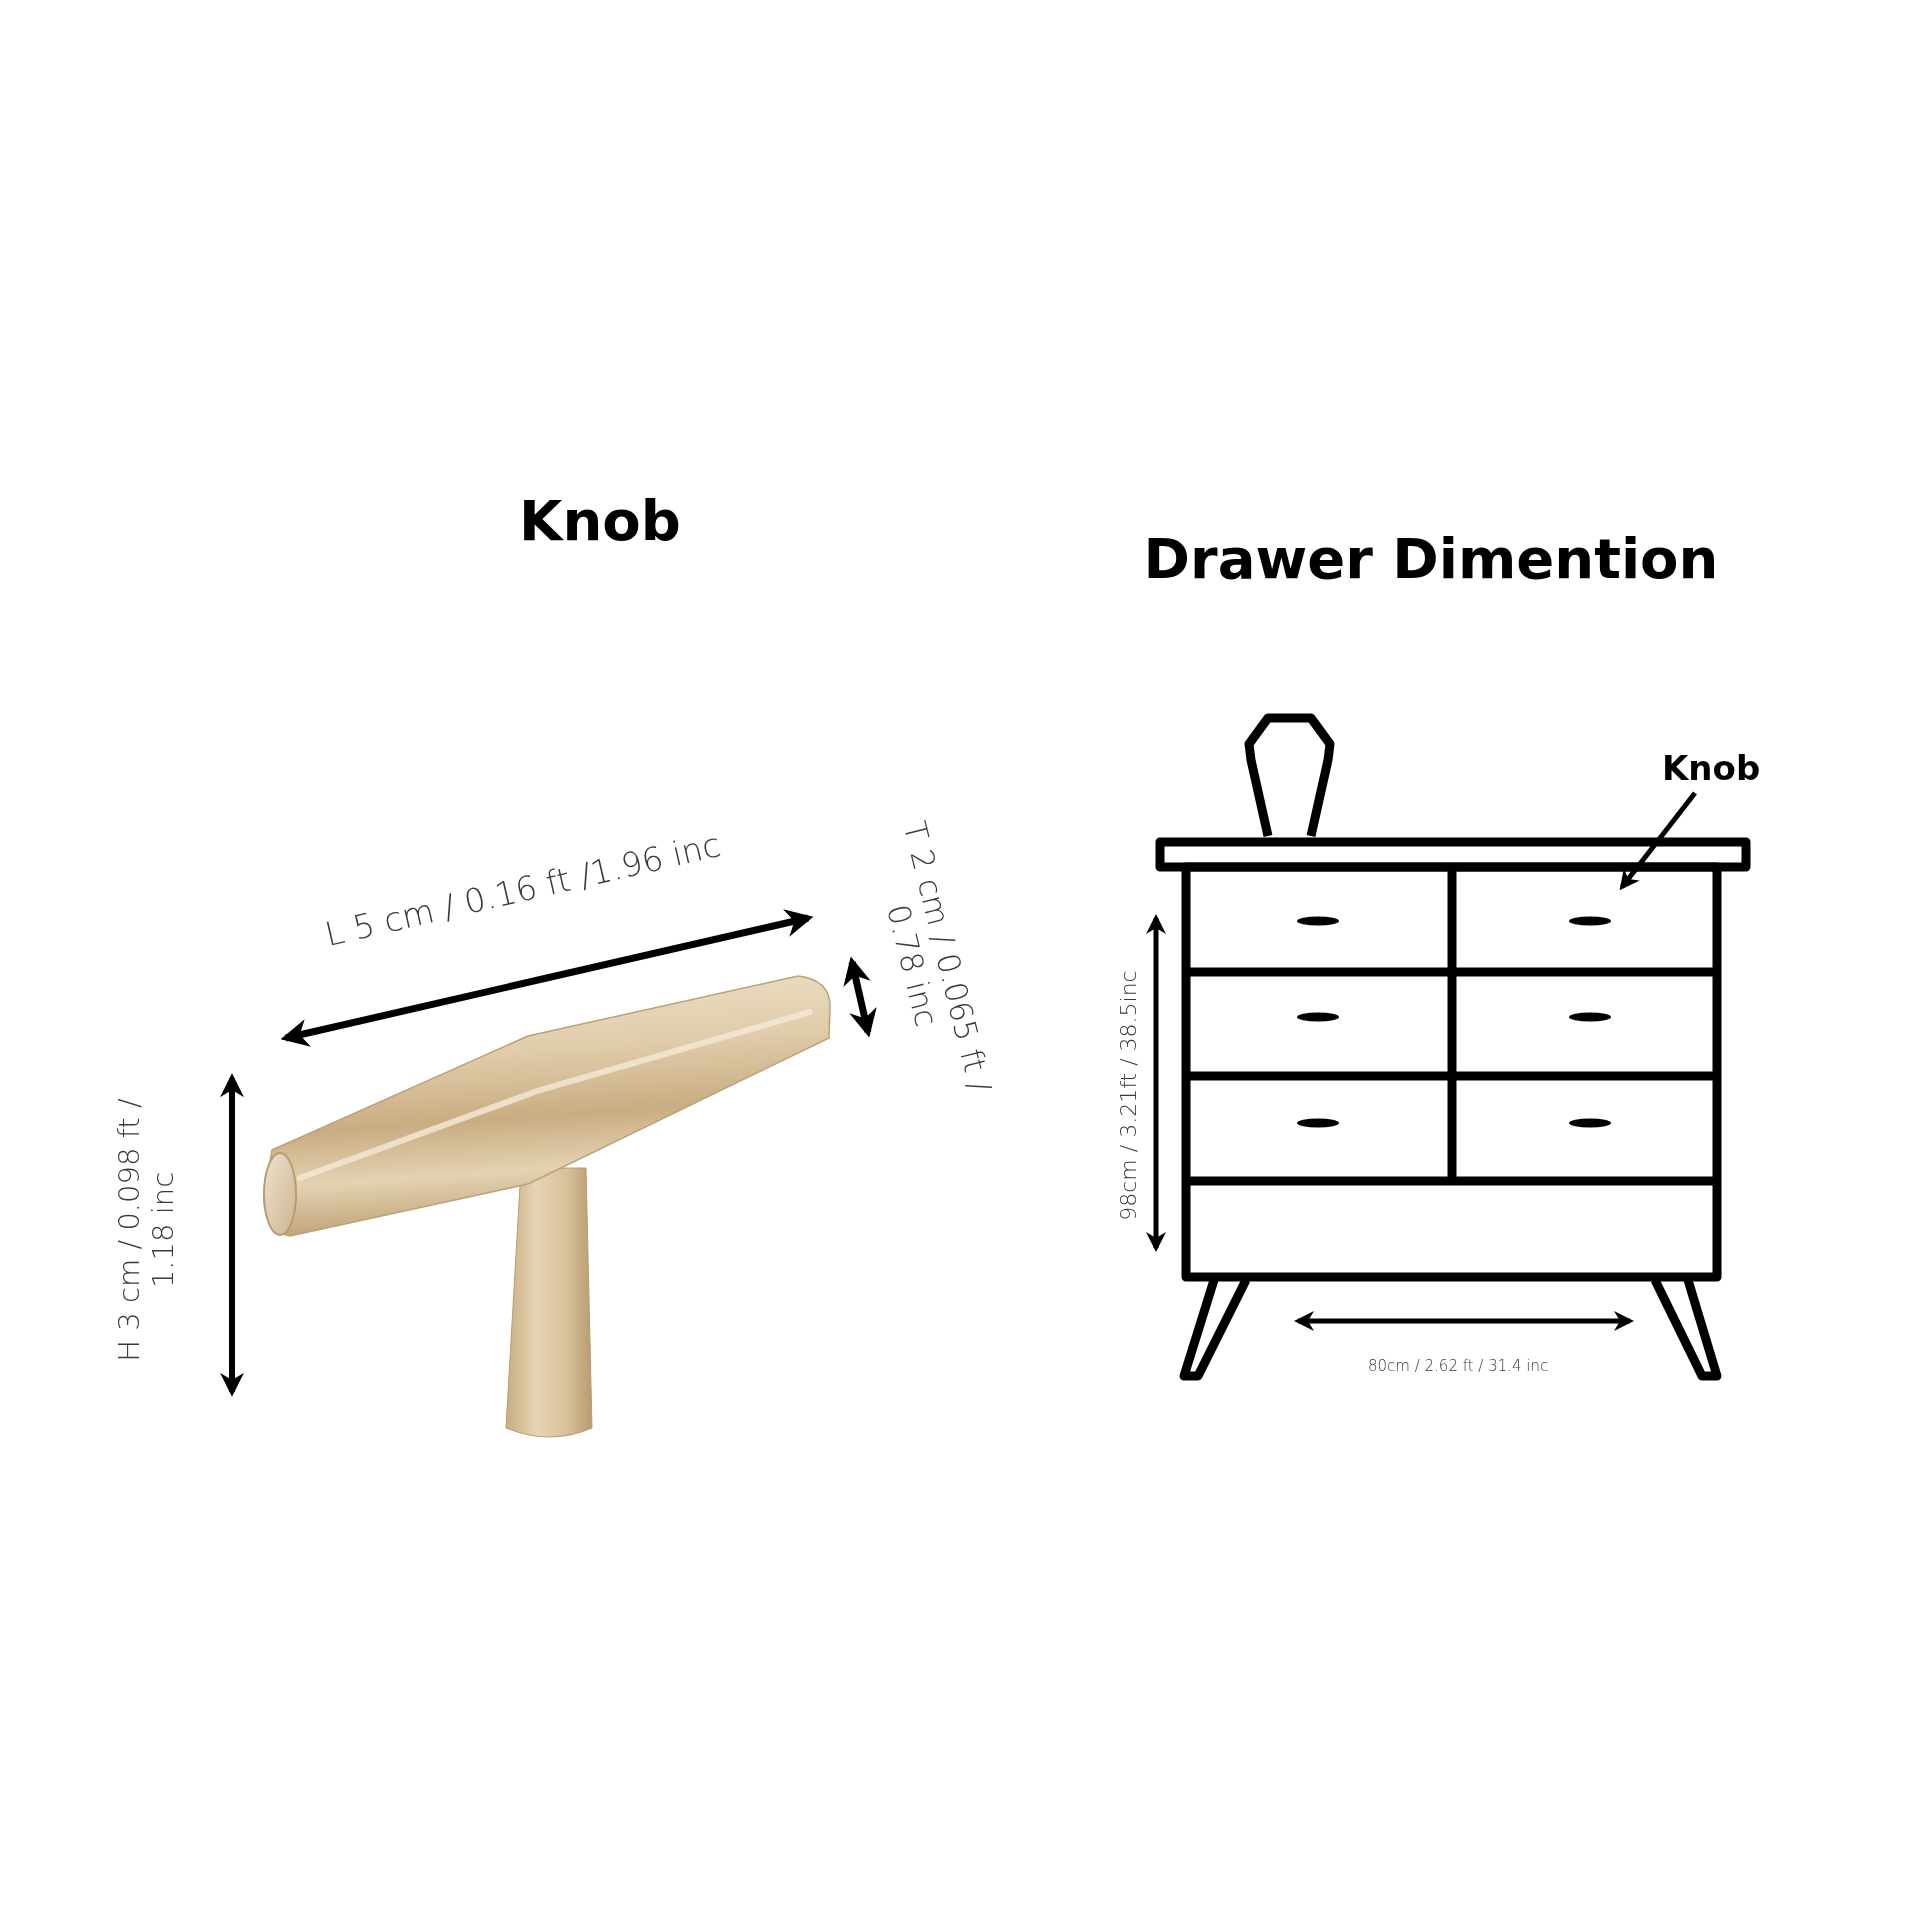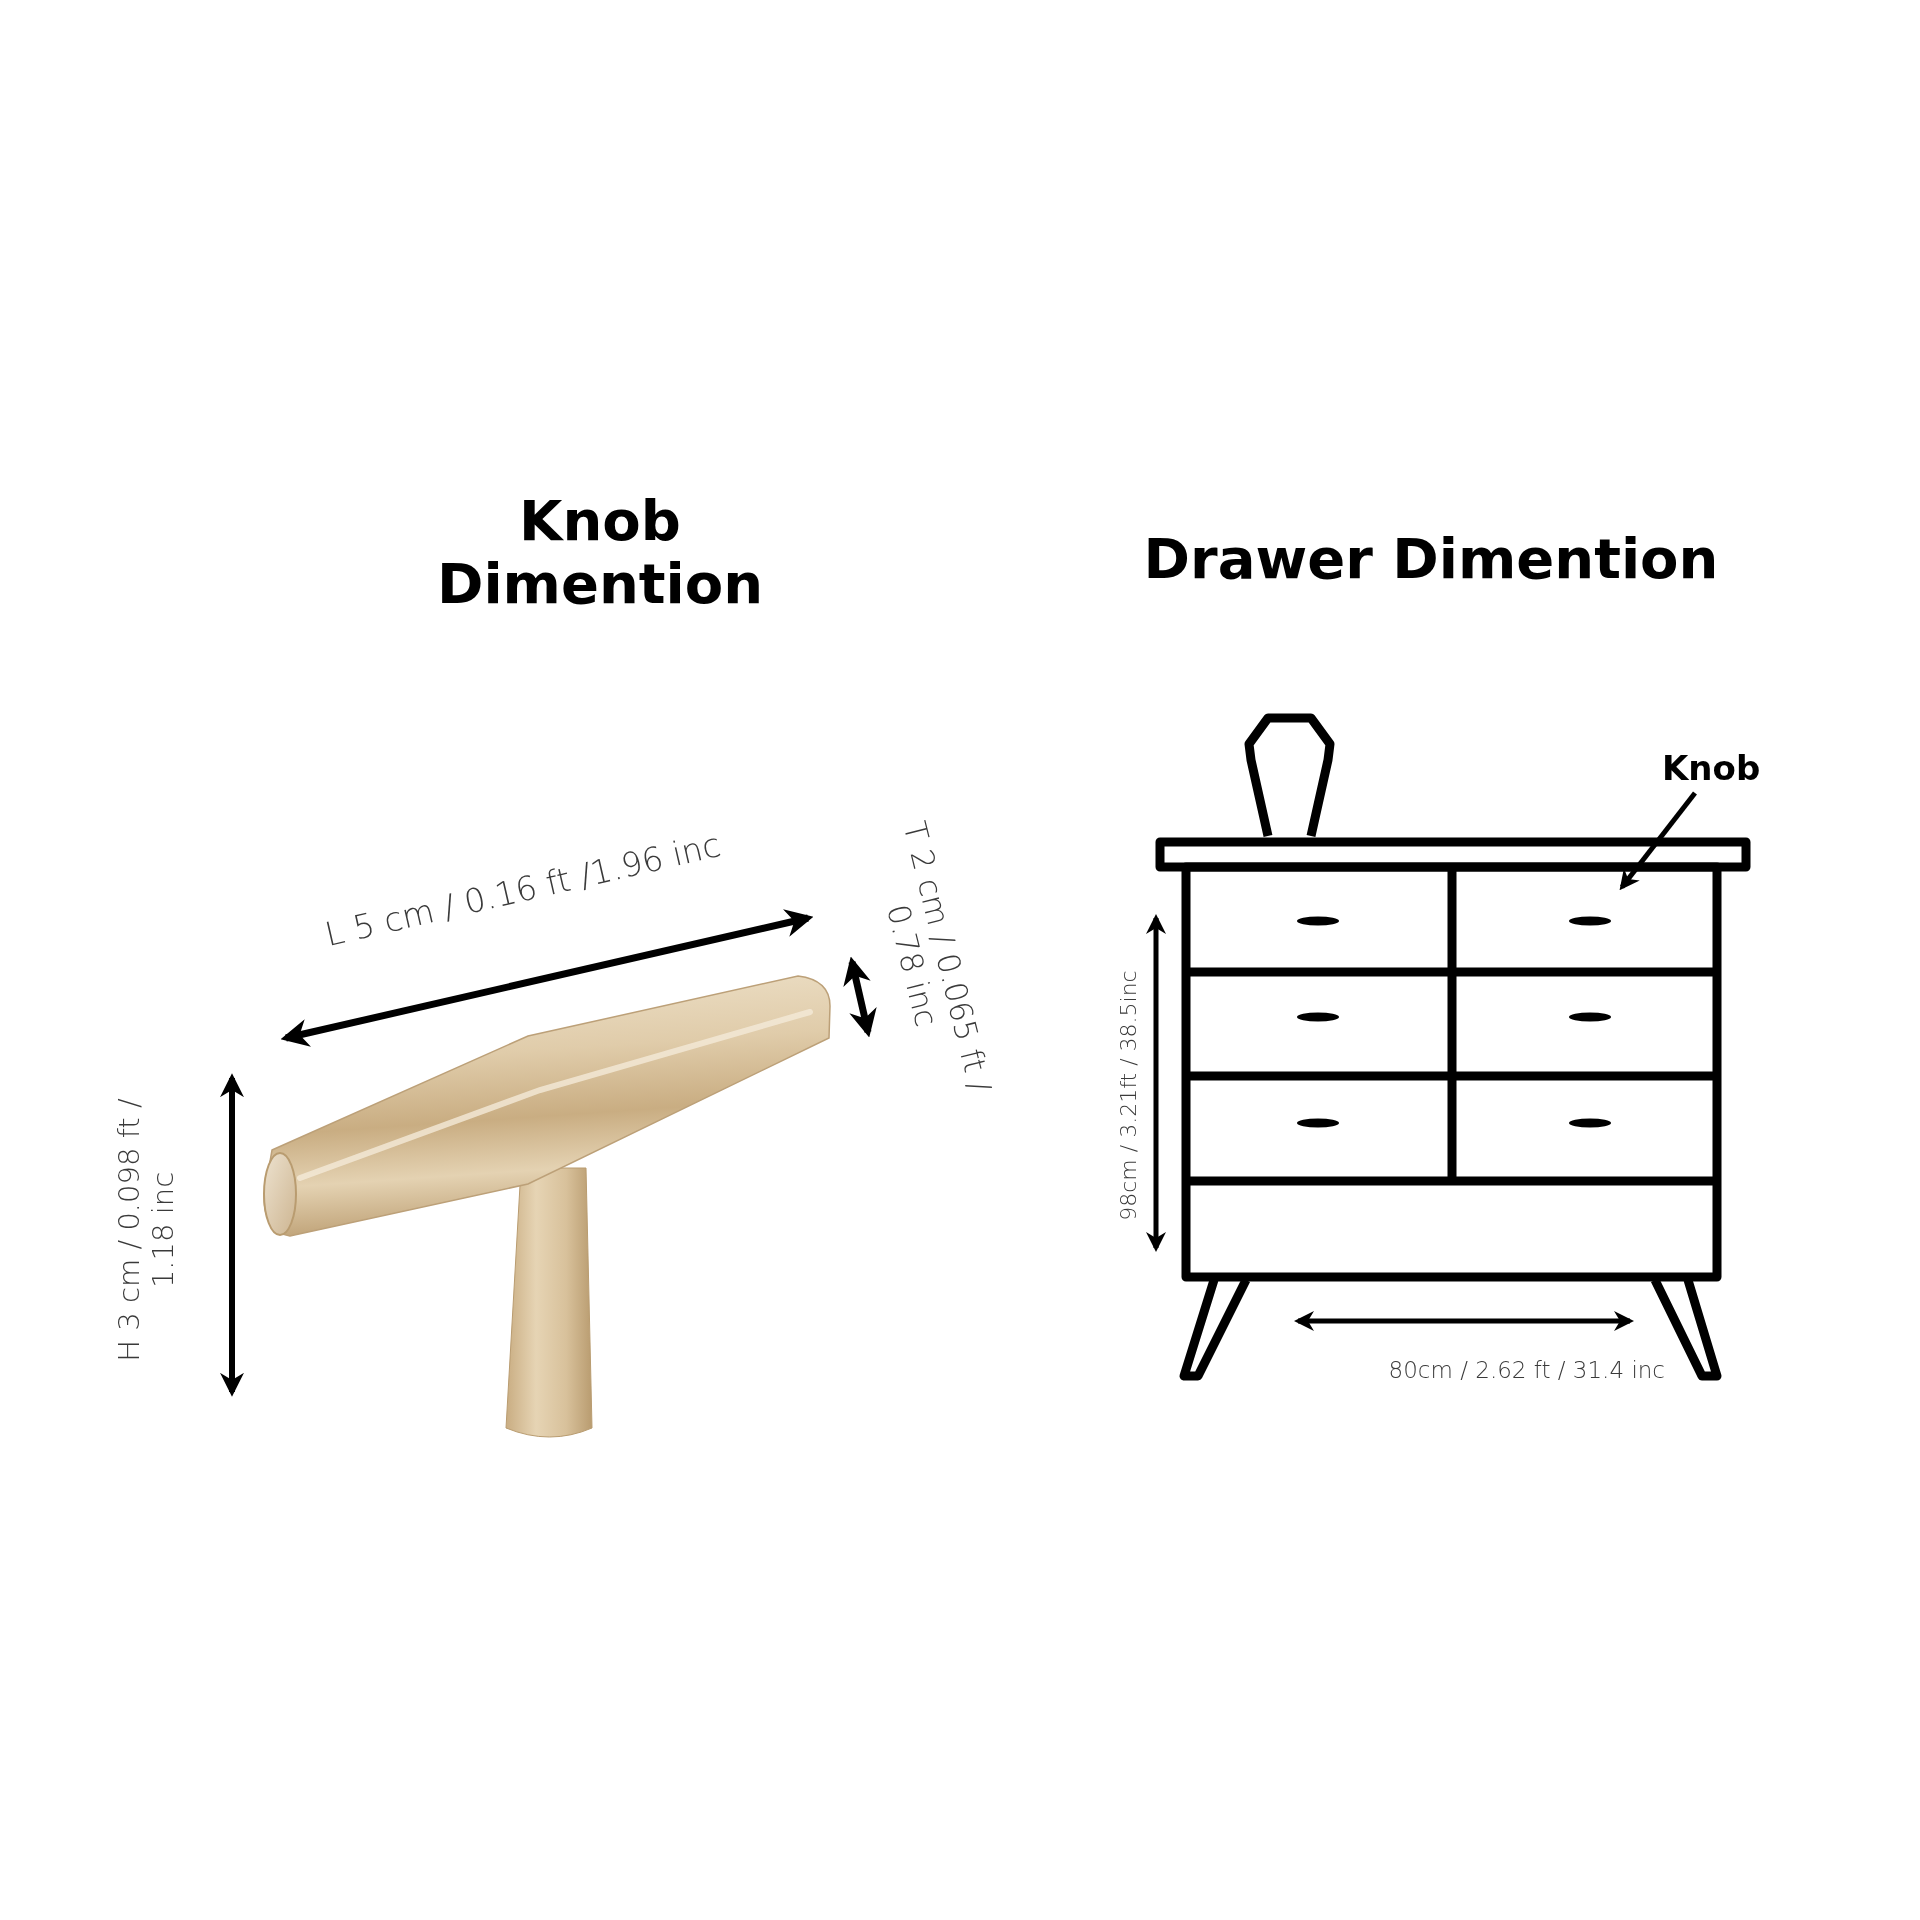--- a/index.html
+++ b/index.html
@@ -84,21 +84,20 @@
   </g>
 
   <line x1="1156" y1="918" x2="1156" y2="1248" stroke="#000" stroke-width="5" marker-start="url(#ah)" marker-end="url(#ah)"></line>
   <line x1="1298" y1="1321" x2="1630" y2="1321" stroke="#000" stroke-width="5" marker-start="url(#ah)" marker-end="url(#ah)"></line>
 
   <line x1="1695" y1="793" x2="1622" y2="887" stroke="#000" stroke-width="5" marker-end="url(#ah)"></line>
 </svg>
 
 <div class="title knob-title">
   <span>Knob</span>
-  <span>Dimention</span>
 </div>
 <div class="title drawer-title">Drawer Dimention</div>
 
 <div class="dim" style="left:330px; top:915px; font-size:33px; transform: rotate(-13deg); transform-origin: left bottom;">
   <span>L 5 cm / 0.16 ft /1.96 inc</span>
 </div>
 
 <div class="dim" style="left:870px; top:935px; font-size:31px; transform: rotate(76deg); transform-origin: center center; width:340px; margin-left:-110px; margin-top:-10px;">
   <span class="dim-line">T 2 cm / 0.065 ft /</span>
   <span class="dim-line">0.78 inc</span>
@@ -108,15 +107,15 @@
   <span class="dim-line">H 3 cm / 0.098 ft /</span>
   <span class="dim-line">1.18 inc</span>
 </div>
 
 <div class="callout" style="left:1662px; top:748px;">Knob</div>
 
 <div class="dim" style="left:968px; top:1083px; width:320px; font-size:22px; text-align:center; transform: rotate(-90deg); transform-origin: center center;">
   <span>98cm / 3.21ft / 38.5inc</span>
 </div>
 
-<div class="dim" style="left:1335px; top:1357px; width:330px; font-size:23px; text-align:right;">
+<div class="dim" style="left:1368px; top:1357px; width:330px; font-size:15px; text-align:left;">
   <span>80cm / 2.62 ft / 31.4 inc</span>
 </div>
 
 </body></html>

